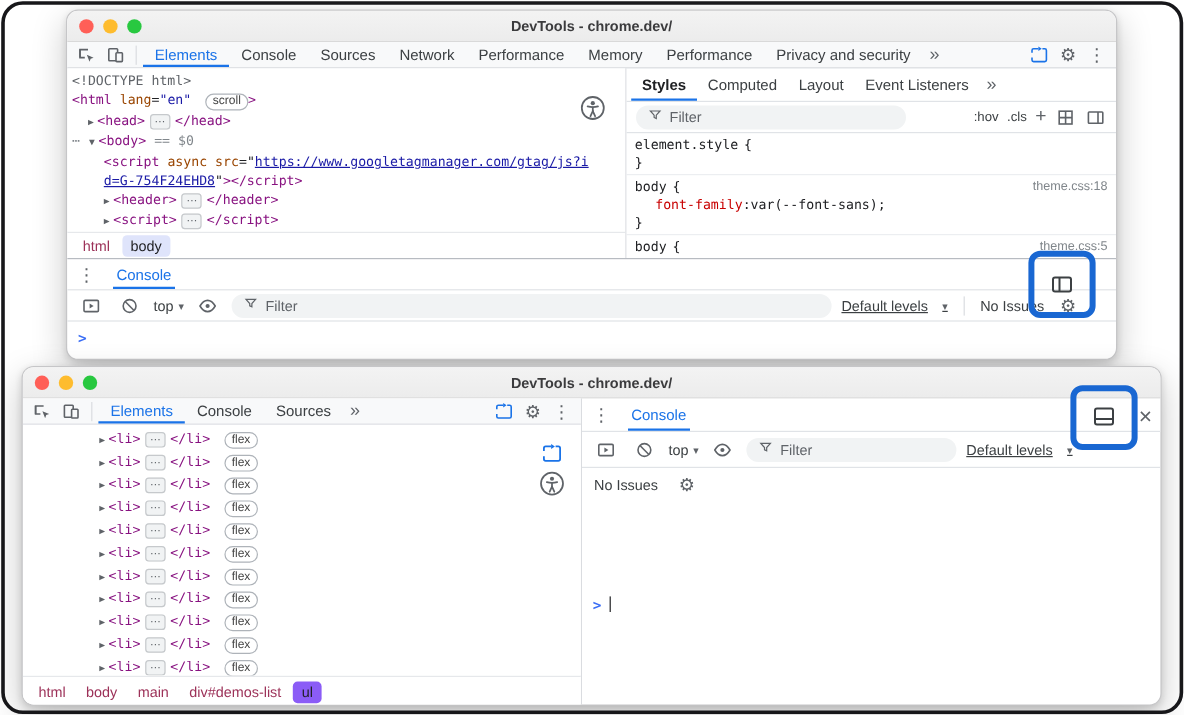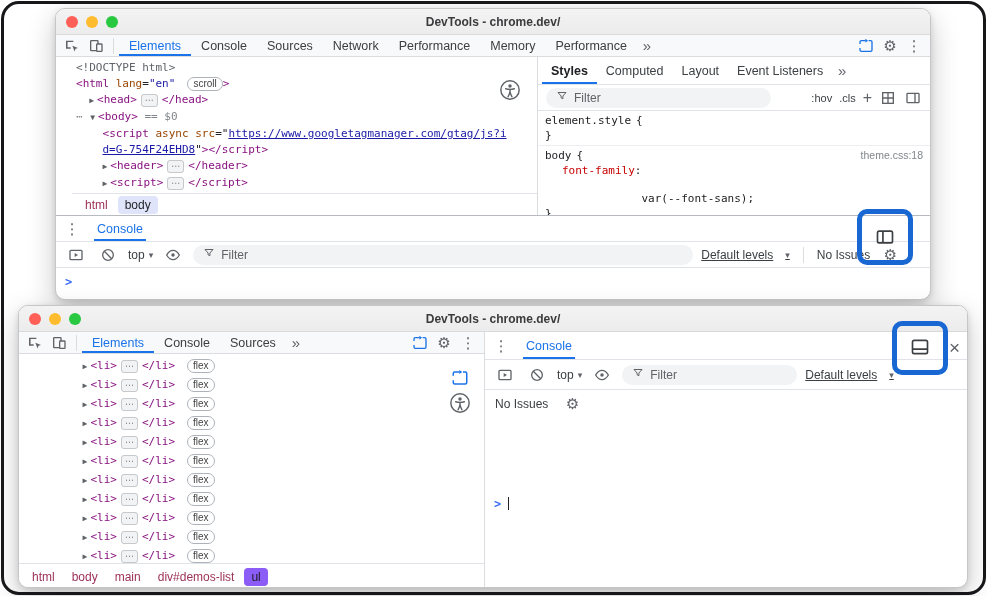--- a/index.html
+++ b/index.html
@@ -90,21 +90,21 @@
   
   .crumbs {
     display: flex; align-items: center; border-top: 1px solid #e0e3e7;
     background: #fff; padding: 0 6px; gap: 3px; font-size: 12px; flex: none;
   }
   .crumb { color: #9c3158; padding: 2px 7px; border-radius: 4px; cursor: pointer; white-space: nowrap; }
   #win-top .crumb.active { background: #dfe4fb; color: #1f1f23; }
   #win-bottom .crumb.active { background: #8b5cf6; color: #1f1f23; }
 
   
-  .content-row { display: flex; height: 158px; flex: none; padding-left: 16px; }
+  .content-row { display: flex; height: 158px; flex: none; }
   .left-col { width: 466px; border-right: 1px solid #dadce0; display: flex; flex-direction: column; position: relative; flex: none; }
   .left-col .dom-tree { height: 136px; }
   .left-col .crumbs { height: 22px; }
   .styles-pane { flex: 1; display: flex; flex-direction: column; overflow: hidden; }
   .styles-tabs { height: 28px; border-bottom: 1px solid #e0e3e7; display: flex; align-items: center; padding: 0 4px; flex: none; }
   .stab { display: flex; align-items: center; padding: 0 9px; font-size: 12.5px; color: #3c4043; height: 100%; cursor: pointer; white-space: nowrap; }
   .stab.active { color: #202124; box-shadow: inset 0 -2px 0 #1a73e8; font-weight: bold; }
   .styles-toolbar { height: 26px; border-bottom: 1px solid #e0e3e7; display: flex; align-items: center; padding: 0 8px; gap: 6px; flex: none; }
   .filter-pill {
     display: flex; align-items: center; gap: 6px; background: #f1f3f4;
@@ -117,21 +117,21 @@
   .mini-btn.plus { font-size: 16px; color: #5f6368; line-height: 1; }
   .rules { flex: 1; overflow: hidden; font-family: "DejaVu Sans Mono", monospace; font-size: 11px; padding-top: 2px; }
   .rule-line { display: flex; line-height: 15px; padding: 0 7px; }
   .sel { color: #202124; }
   .brace { color: #202124; }
   .brace.open { margin-left: 5px; }
   .src { margin-left: auto; color: #80868b; font-size: 10.5px; font-family: "Liberation Sans", sans-serif; cursor: pointer; }
   .rule-line.prop { padding-left: 24px; }
   .prop-name { color: #c80000; }
   .prop-name::after { content: ": "; color: #202124; }
-  .prop-value { color: #202124; margin-top: 28px; }
+  .prop-value { color: #202124; }
   .rule-sep { border-top: 1px solid #eceef1; margin: 2px 0; }
 
   
   .drawer-header {
     height: 27px; border-top: 1px solid #b7bbc1; border-bottom: 1px solid #e0e3e7;
     display: flex; align-items: center; padding: 0 4px; flex: none; background: #fff;
   }
   .drawer-header.no-top { border-top: none; height: 28px; }
   .drawer-tab {
     display: flex; align-items: center; height: 100%; padding: 0 3px; margin: 0 10px;
@@ -200,20 +200,21 @@
     </span>
     <span class="vdiv"></span>
     <nav class="tabs">
         <span class="tab active">Elements</span>
         <span class="tab">Console</span>
         <span class="tab">Sources</span>
         <span class="tab">Network</span>
         <span class="tab">Performance</span>
         <span class="tab">Memory</span>
         <span class="tab">Performance</span>
+        <span class="tab">Privacy and security</span>
       </nav>
     <span class="tbtn overflow">»</span>
     <span class="spacer"></span>
     <span class="tbtn">
       <svg viewBox="0 0 24 24" fill="none" stroke="#1a73e8" stroke-width="2">
           <path d="M16 4h3a2 2 0 0 1 2 2v12a2 2 0 0 1-2 2H5a2 2 0 0 1-2-2v-3"></path>
           <path d="M3 9V6a2 2 0 0 1 2-2h6"></path>
           <path d="M11 1.2l4.2 2.8-4.2 2.8z" fill="#1a73e8" stroke="none"></path>
         </svg>
     </span>

